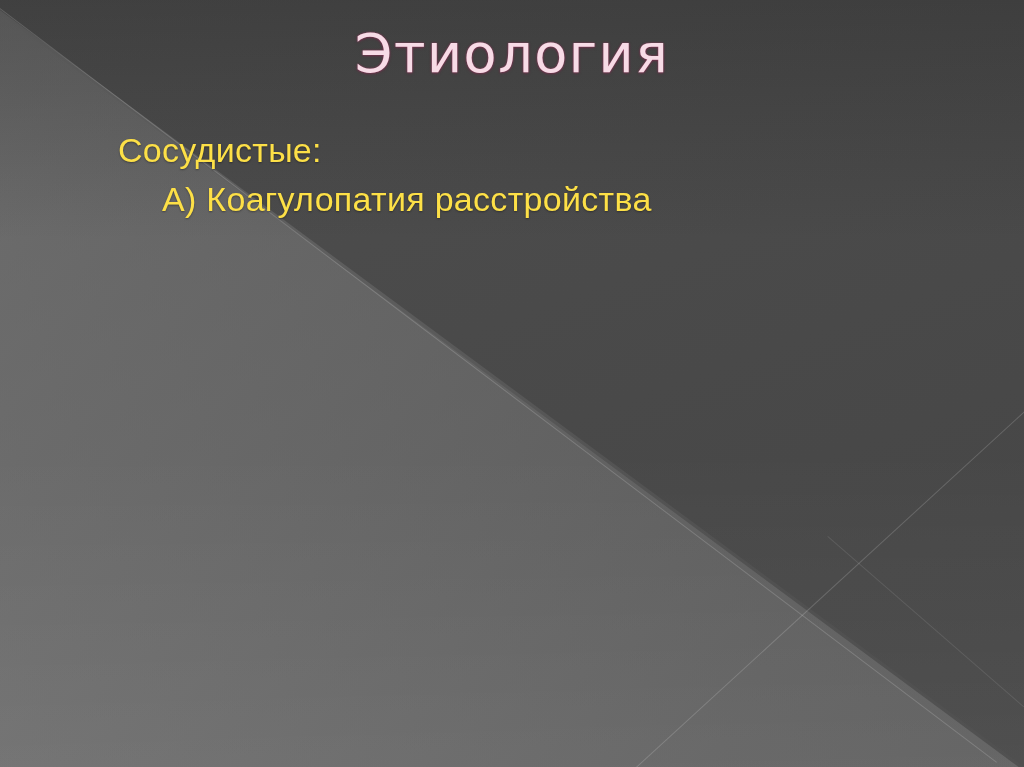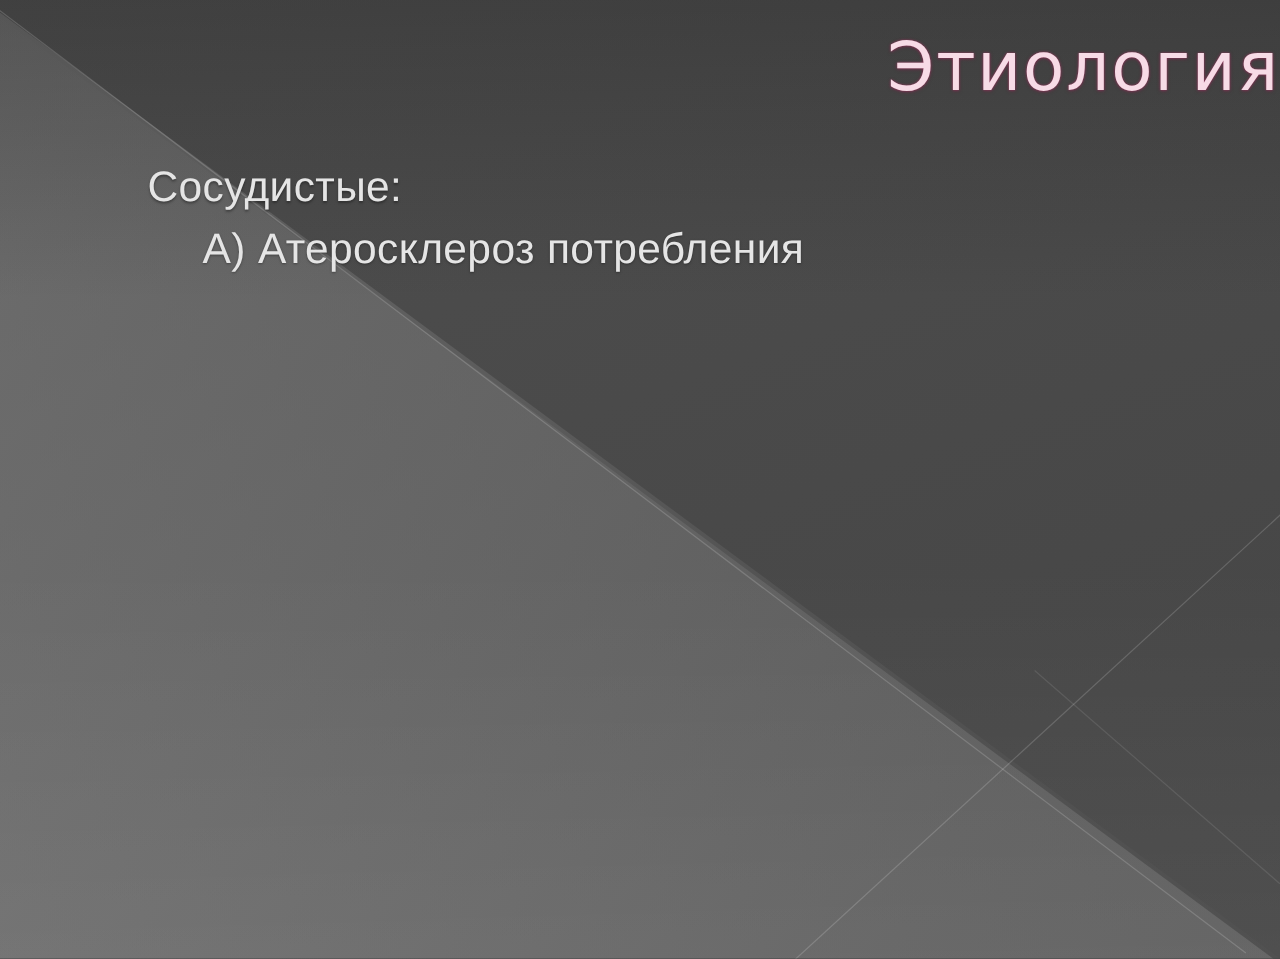--- a/index.html
+++ b/index.html
@@ -79,41 +79,41 @@
   .hair-cross { left: 636px; top: 767px; width: 560px; transform: rotate(-42.5deg); }
   
   .hair-short { left: 828px; top: 536px; width: 260px; transform: rotate(41deg);
                 border-top-color: rgba(255,255,255,.10); }
 
   
   .title-wrap {
     position: absolute;
     left: 0; right: 0;
     top: 22px;
-    text-align: right;
+    text-align: center;
   }
   .slide-title {
     display: inline-block;
     font-family: "DejaVu Sans", "Liberation Sans", sans-serif;
     font-size: 54px;
     font-weight: 400;
     letter-spacing: 1.5px;
     color: #f7dbe6;
     text-shadow: 0 0 2px rgba(160, 60, 100, .85),
                  0 1px 3px rgba(120, 30, 70, .55);
     white-space: nowrap;
   }
 
   
   .body {
     position: absolute;
     left: 118px;
     top: 126px;
     width: 830px;
-    color: #e5e5e5;
+    color: #fde047;
     font-size: 34px;
     line-height: 49px;
     font-weight: 300;
     letter-spacing: .3px;
     text-shadow: 0 1px 2px rgba(0,0,0,.35);
   }
   .body .lead {
     margin: 0;
     padding: 0;
   }
@@ -141,21 +141,21 @@
   <div class="hairline hair-short"></div>
 
   <div class="title-wrap">
     <span class="slide-title">Этиология</span>
   </div>
 
   <div class="body">
 
     <p class="lead">Сосудистые:</p>
 
-    <p class="item">А) Атеросклероз потребления</p>
+    <p class="item">А) Коагулопатия расстройства</p>
 
     <div class="gap-sm"></div>
 
 
     <div class="gap-md"></div>
 
 
     <div class="gap-md"></div>
 
 

